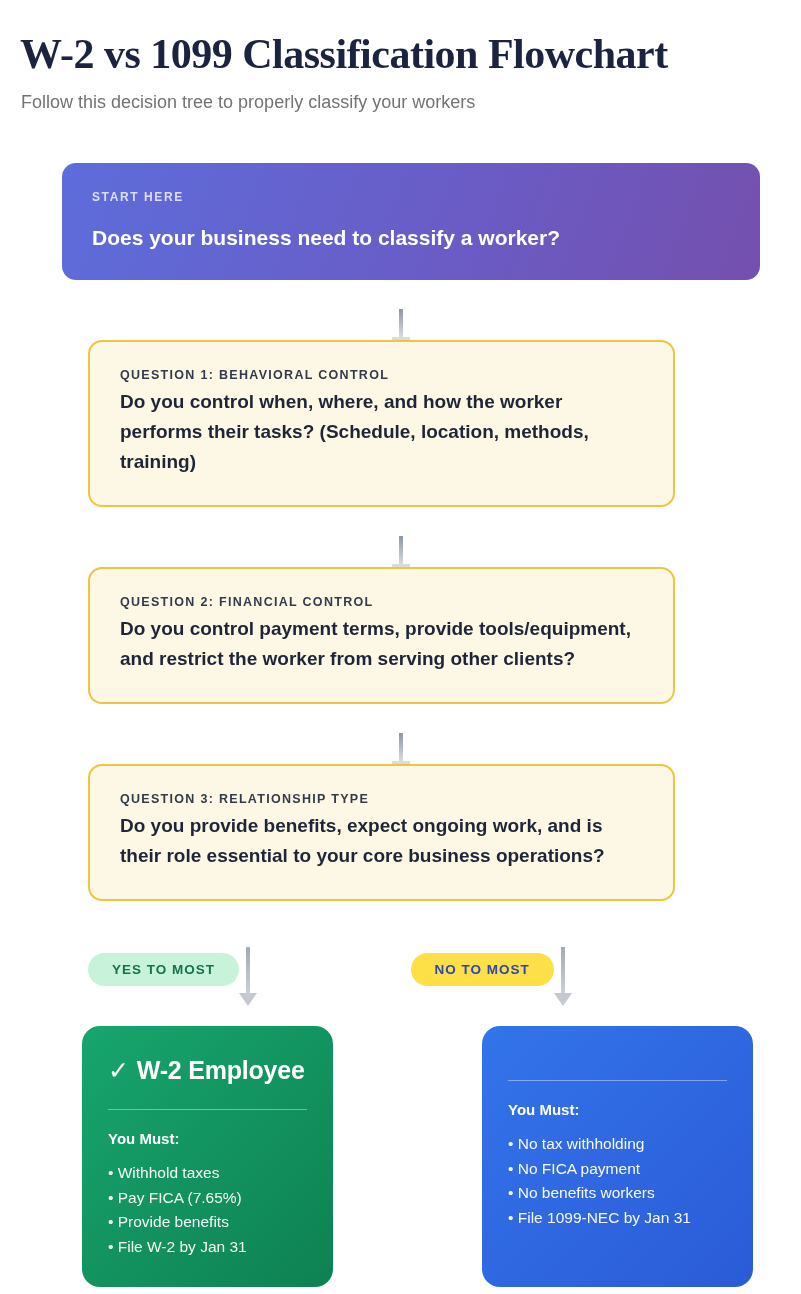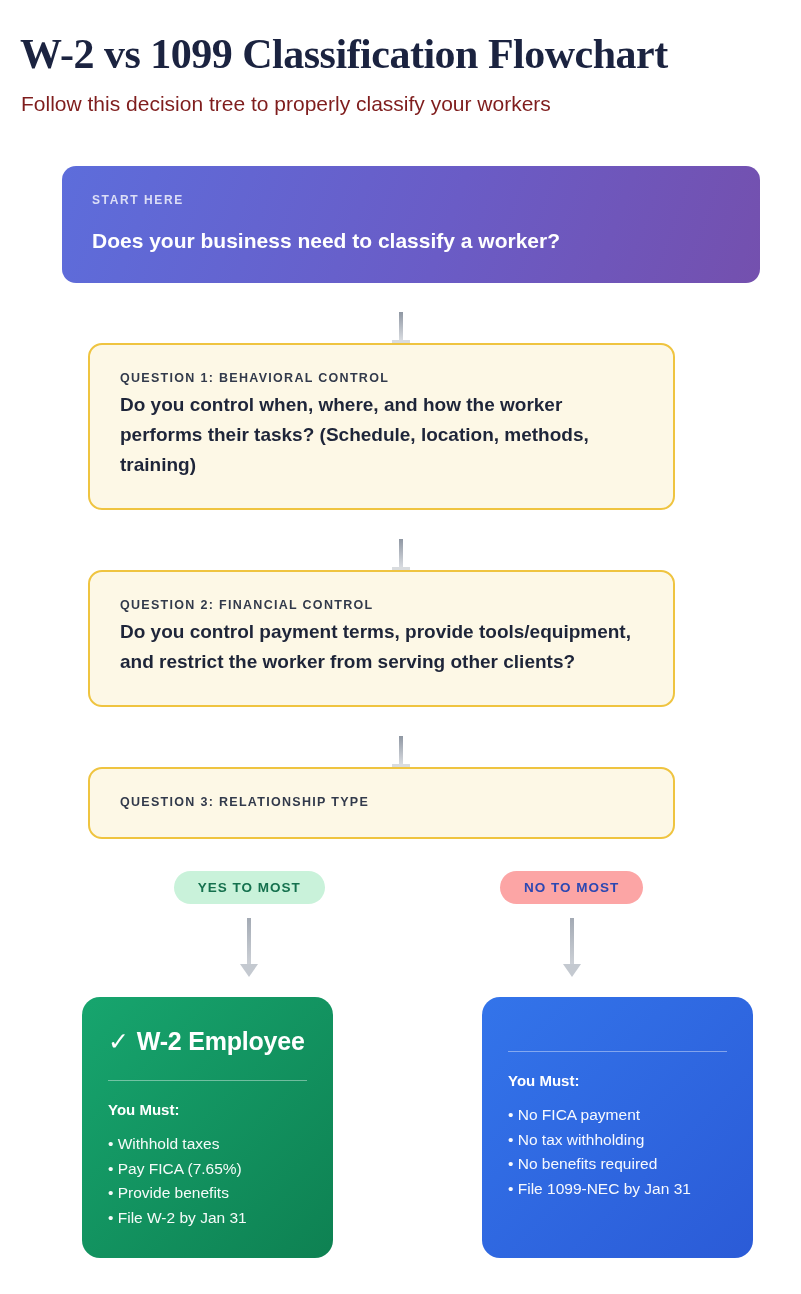--- a/index.html
+++ b/index.html
@@ -16,22 +16,22 @@
     font-family: "Liberation Serif", serif;
     font-weight: 700;
     font-size: 42px;
     line-height: 1.15;
     letter-spacing: -0.5px;
     color: #1b2340;
     white-space: nowrap;
   }
   .page-subtitle {
     margin: 14px 20px 0 21px;
-    font-size: 21px;
-    color: #7f1d1d;
+    font-size: 18px;
+    color: #737373;
   }
 
   
   .start-box {
     margin: 50px 0 0 62px;
     width: 698px;
     border-radius: 14px;
     background: linear-gradient(110deg, #5d6ddb 0%, #6a5cc6 55%, #7450ae 100%);
     padding: 27px 30px 30px 30px;
   }
@@ -91,34 +91,34 @@
 
   
   .branch-row {
     margin: 32px 0 0 88px;
     width: 645px;
     display: flex;
   }
   .branch-col {
     width: 50%;
     display: flex;
-    flex-direction: column;
+    flex-direction: row;
     align-items: center;
   }
   .pill {
     display: inline-block;
     padding: 9px 24px;
     border-radius: 999px;
     font-size: 13.5px;
     font-weight: 700;
     letter-spacing: 1px;
     white-space: nowrap;
   }
   .pill-yes { background: #c9f2da; color: #15714e; }
-  .pill-no  { background: #fca5a5; color: #2c47b2; }
+  .pill-no  { background: #fde047; color: #2c47b2; }
   .branch-arrow {
     margin-top: 14px;
     display: flex;
     flex-direction: column;
     align-items: center;
   }
   .arrow-stem {
     width: 4px; height: 46px;
     background: linear-gradient(to bottom, #a3aab4, #ccd0d6);
   }
@@ -208,20 +208,21 @@
   <div class="question-text">Do you control payment terms, provide tools/equipment, and restrict the worker from serving other clients?</div>
 </div>
 
 <div class="connector">
   <div class="connector-stem"></div>
   <div class="connector-base"></div>
 </div>
 
 <div class="question-box">
   <div class="question-label">QUESTION 3: RELATIONSHIP TYPE</div>
+  <div class="question-text">Do you provide benefits, expect ongoing work, and is their role essential to your core business operations?</div>
 </div>
 
 <div class="branch-row">
   <div class="branch-col">
     <span class="pill pill-yes">YES TO MOST</span>
     <div class="branch-arrow">
       <div class="arrow-stem"></div>
       <div class="arrow-head"></div>
     </div>
   </div>
@@ -243,19 +244,19 @@
         <li>Withhold taxes</li>
         <li>Pay FICA (7.65%)</li>
         <li>Provide benefits</li>
         <li>File W-2 by Jan 31</li>
       </ul>
   </div>
   <div class="result-card card-contractor">
     <hr class="result-divider">
     <div class="result-subheading">You Must:</div>
     <ul class="result-list">
+        <li>No tax withholding</li>
         <li>No FICA payment</li>
-        <li>No tax withholding</li>
-        <li>No benefits required</li>
+        <li>No benefits workers</li>
         <li>File 1099-NEC by Jan 31</li>
       </ul>
   </div>
 </div>
 
 </body></html>

